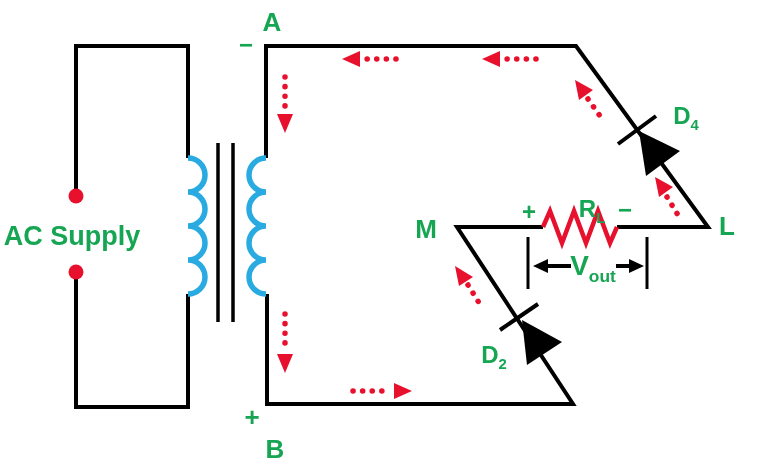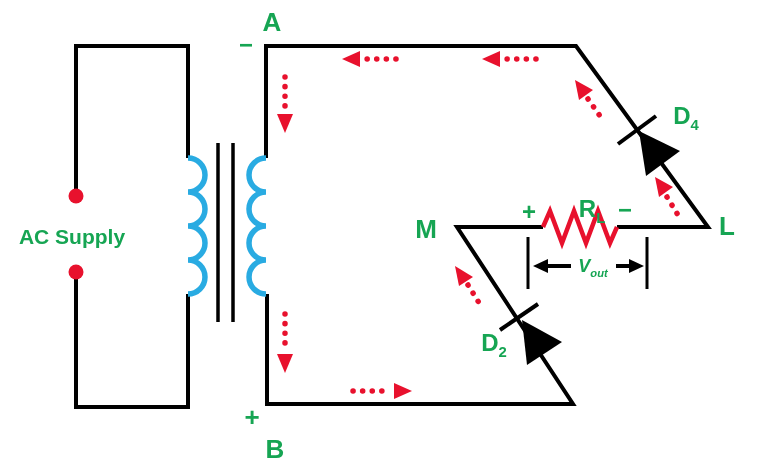--- a/index.html
+++ b/index.html
@@ -16,22 +16,22 @@
     transform:translate(-50%,-50%);
     color:#16a553;
     font-weight:bold;
     white-space:nowrap;
     line-height:1;
     user-select:none;
   }
   .lbl sub{font-size:0.62em;line-height:0;}
   .sz26{font-size:26px;}
   .sz24{font-size:24px;}
-  .sz27{font-size:21px;}
-  .szV{font-size:18px;font-style:italic;}
+  .sz27{font-size:27px;}
+  .szV{font-size:28px;}
 </style>
 </head>
 <body>
 
 <div id="canvas">
 
   <svg id="circuit-svg" width="758" height="470" viewBox="0 0 758 470">
 
     <g stroke="#000000" stroke-width="4" fill="none">
 
@@ -131,21 +131,21 @@
   <div class="lbl sz26" style="left:275px;top:449px;">B</div>
   <div class="lbl sz26" style="left:252px;top:417px;">+</div>
 
   <div class="lbl sz26" style="left:426px;top:229px;">M</div>
   <div class="lbl sz26" style="left:727px;top:226px;">L</div>
 
   <div class="lbl sz24" style="left:686px;top:116px;">
     <span>D</span><sub>4</sub>
   </div>
 
-  <div class="lbl sz24" style="left:494px;top:343px;">
+  <div class="lbl sz24" style="left:494px;top:355px;">
     <span>D</span><sub>2</sub>
   </div>
 
   <div class="lbl sz24" style="left:592px;top:209px;">
     <span>R</span><sub>L</sub>
   </div>
   <div class="lbl sz24" style="left:529px;top:212px;">+</div>
   <div class="lbl sz24" style="left:625px;top:210px;">−</div>
 
   <div class="lbl szV" style="left:593px;top:266px;">

